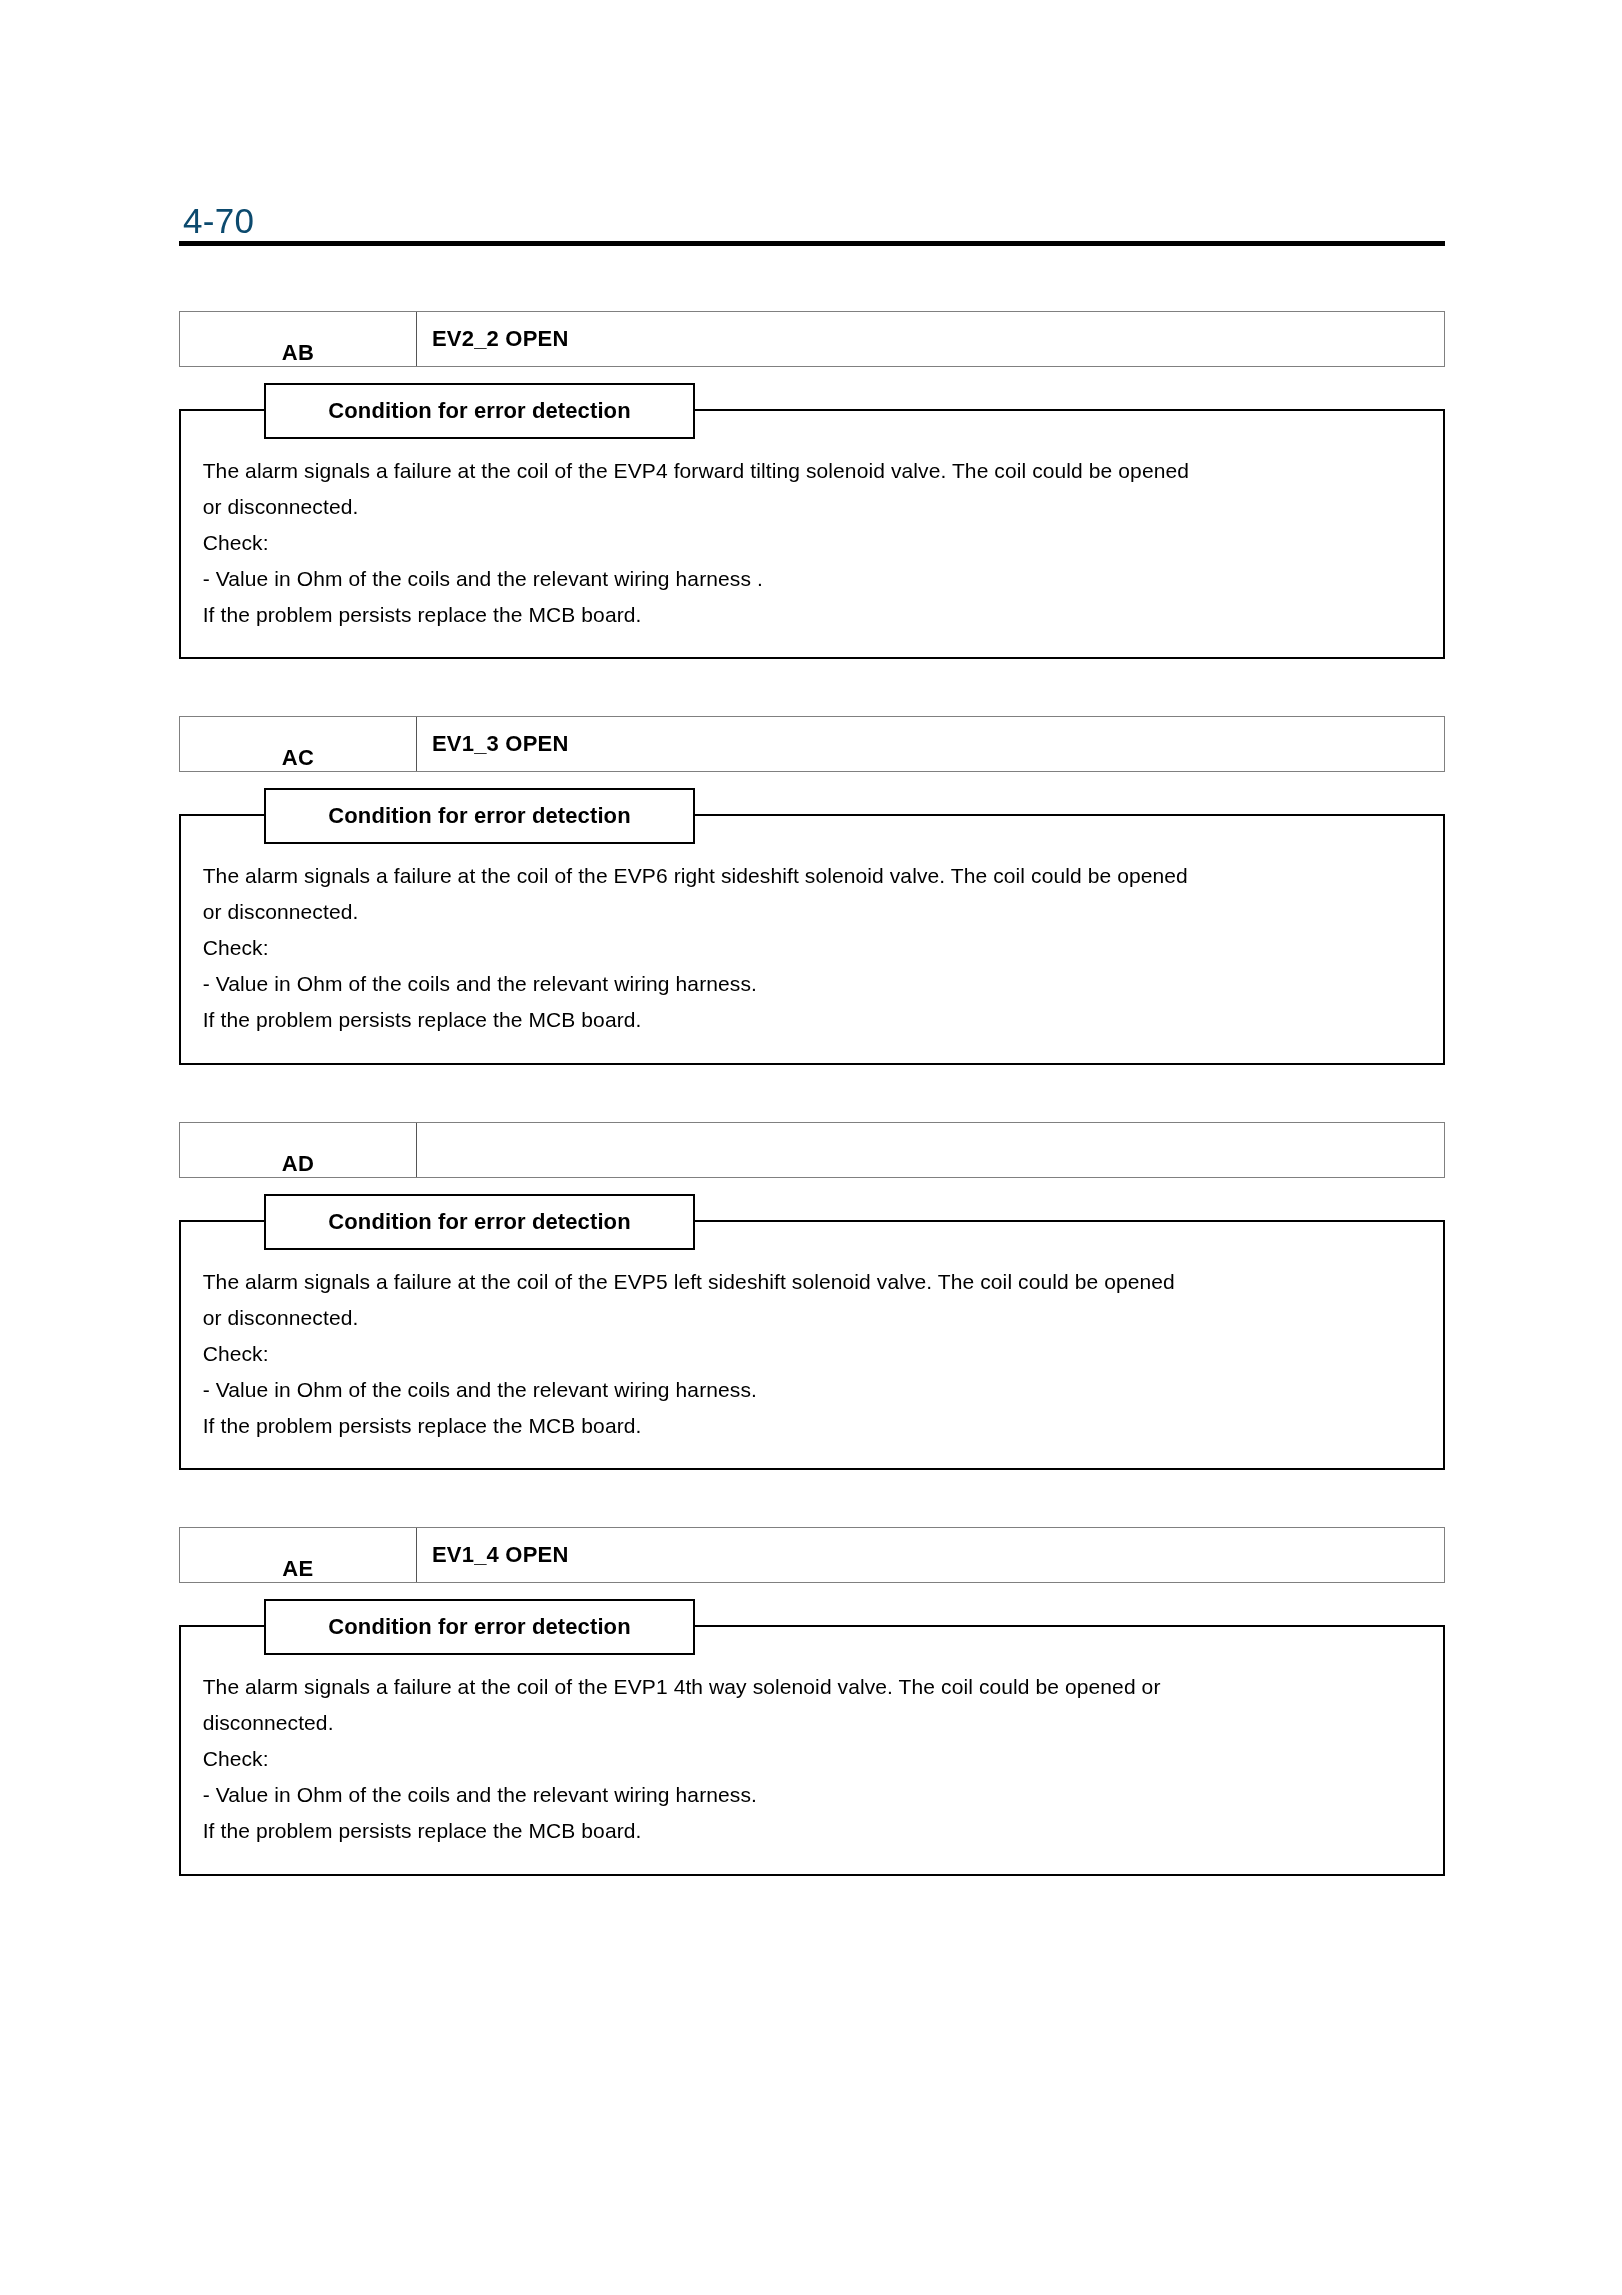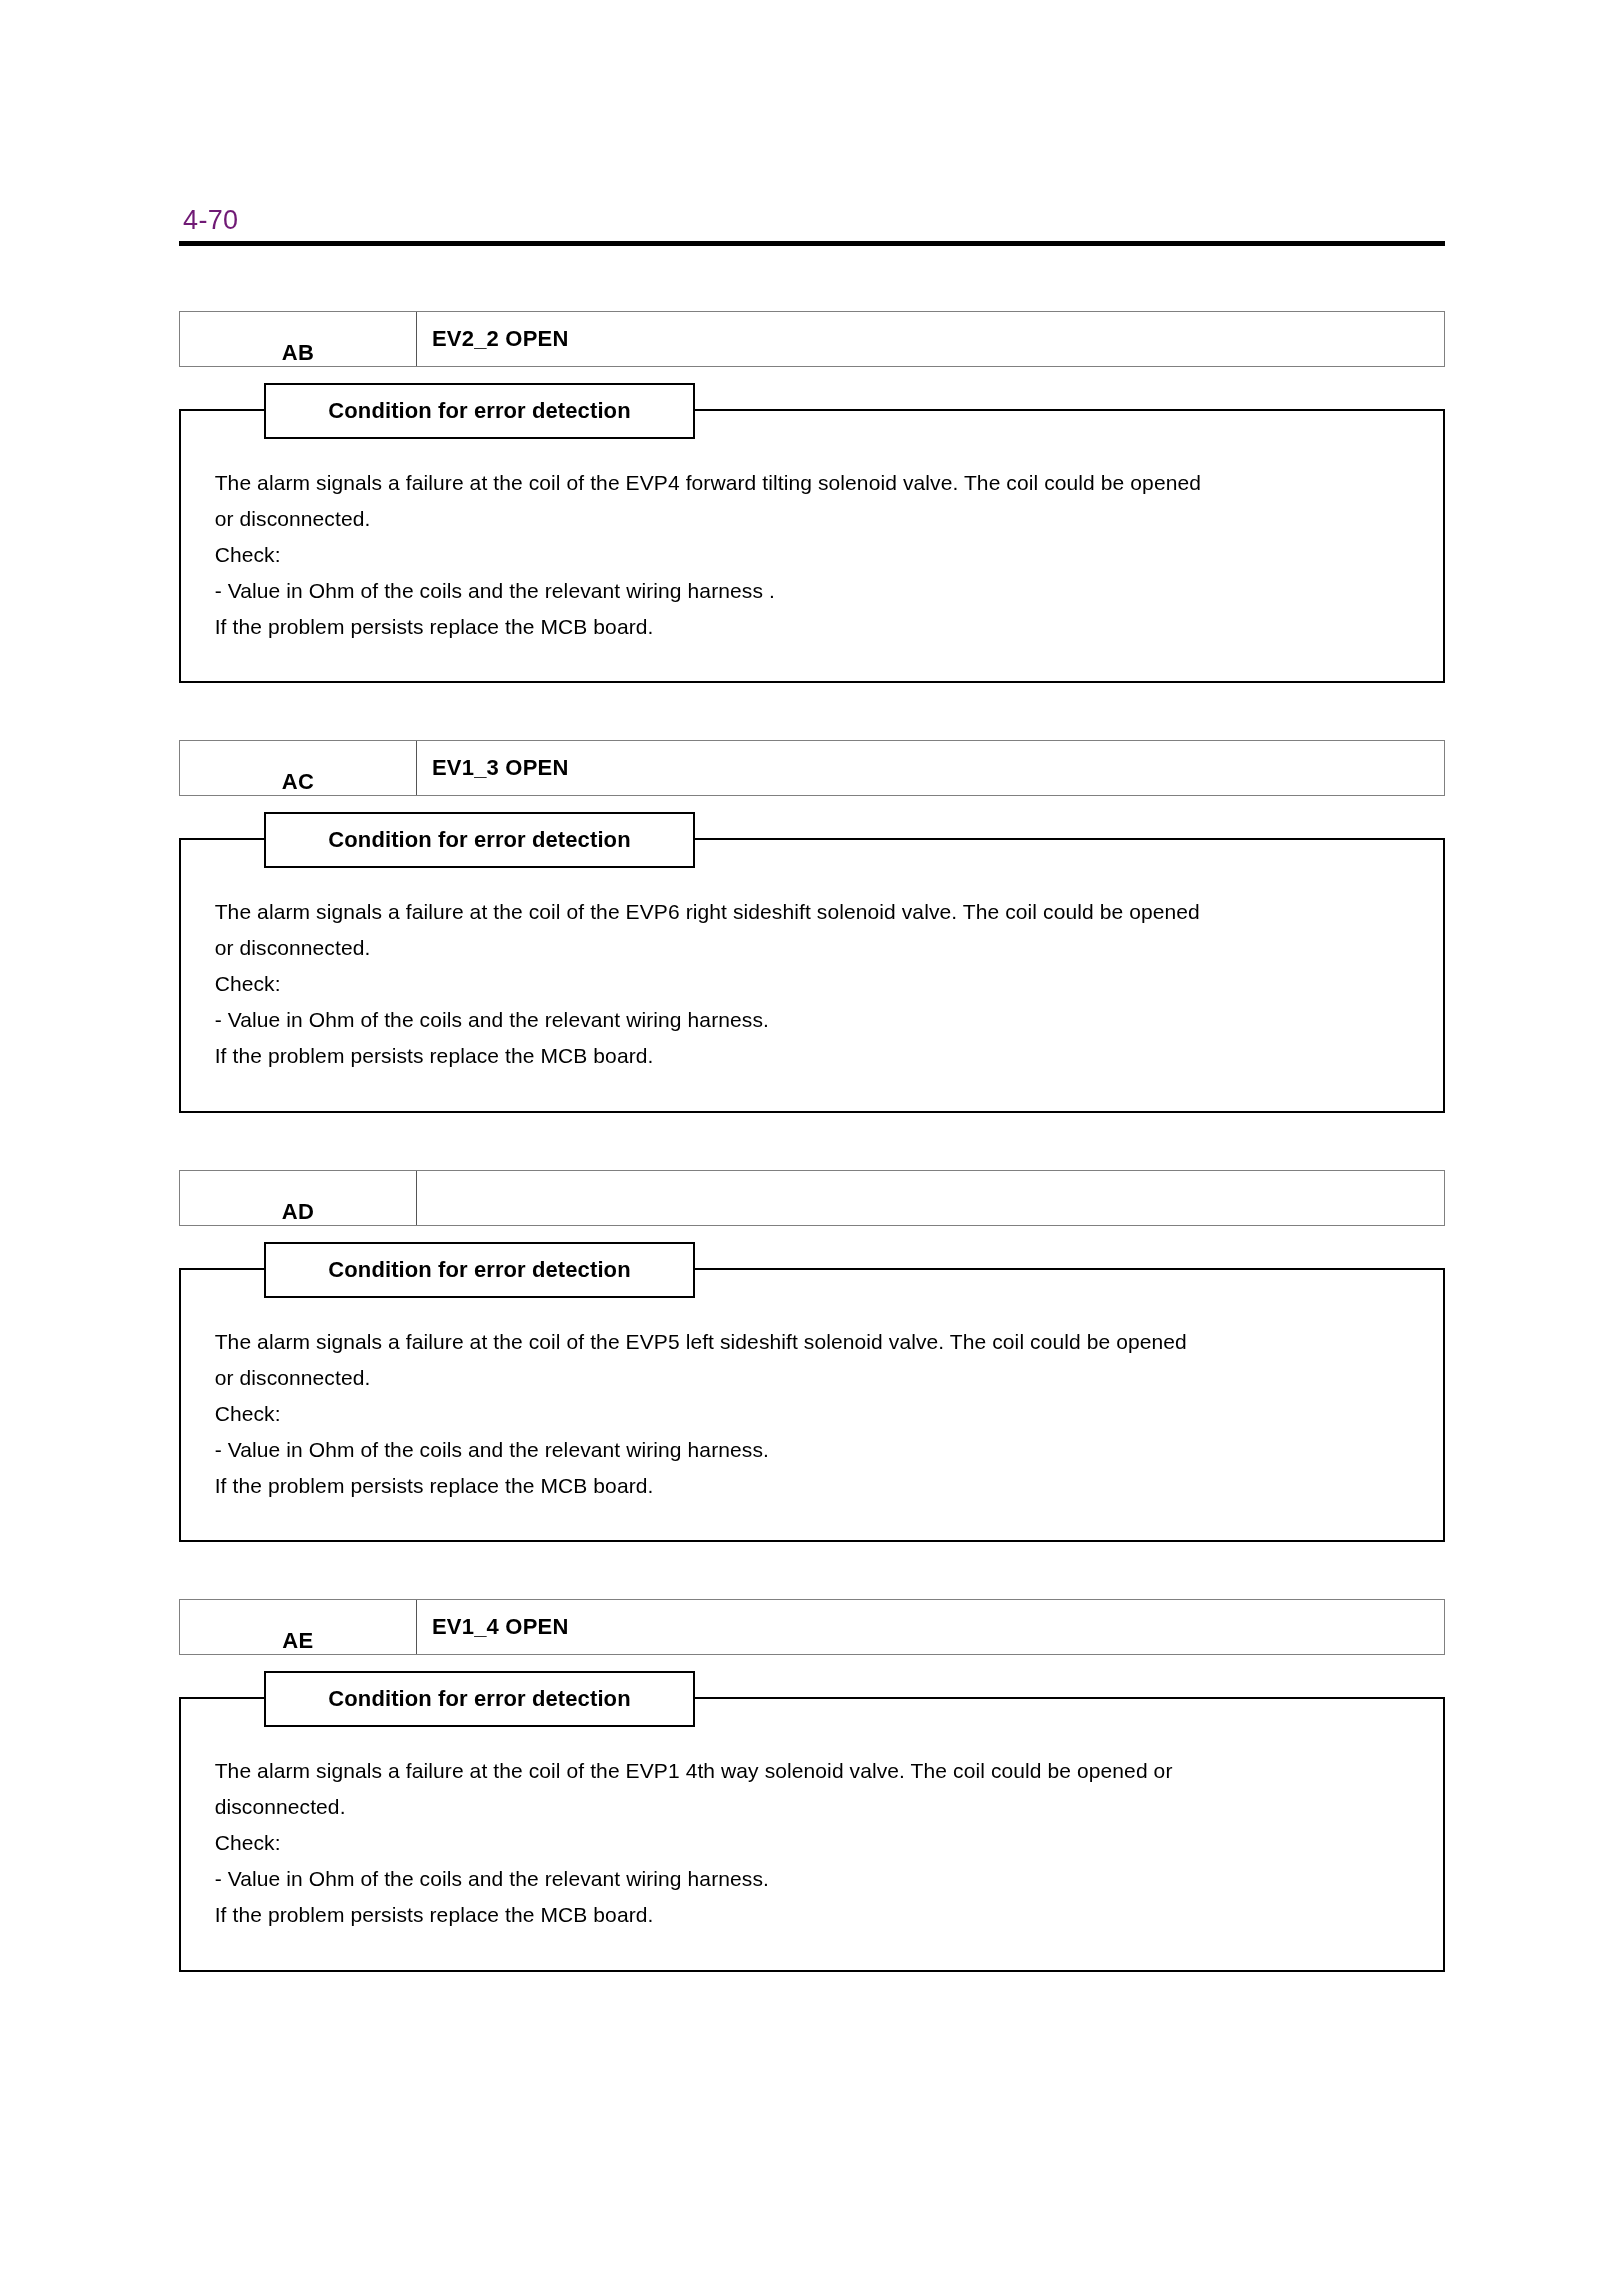--- a/index.html
+++ b/index.html
@@ -24,25 +24,25 @@
     left: 179px;
     top: 204px;
     width: 1266px;
   }
 
   
   .page-header {
     margin: 0 0 65px 0;
   }
   .page-number {
-    font-size: 27px;
+    font-size: 35px;
     line-height: 33px;
     letter-spacing: 0.3px;
     padding: 0 0 4.1px 4.1px;
-    color: #701a75;
+    color: #0c4a6e;
   }
   .header-rule {
     height: 0;
     border-top: 5.5px solid #000000;
     width: 100%;
   }
 
   
   .code-row {
     display: flex;
@@ -83,21 +83,21 @@
   
   .condition-block {
     margin-top: 42px;
     margin-bottom: 57px;
     position: relative;
   }
   .cond-fieldset {
     border: 2px solid #000000;
     box-sizing: border-box;
     margin: 0;
-    padding: 16px;
+    padding: 4px;
     width: 100%;
     position: relative;
   }
   .cond-legend-box {
     position: absolute;
     left: 83px;
     top: -28px;
     width: 431px;
     height: 56px;
     border: 2px solid #000000;

